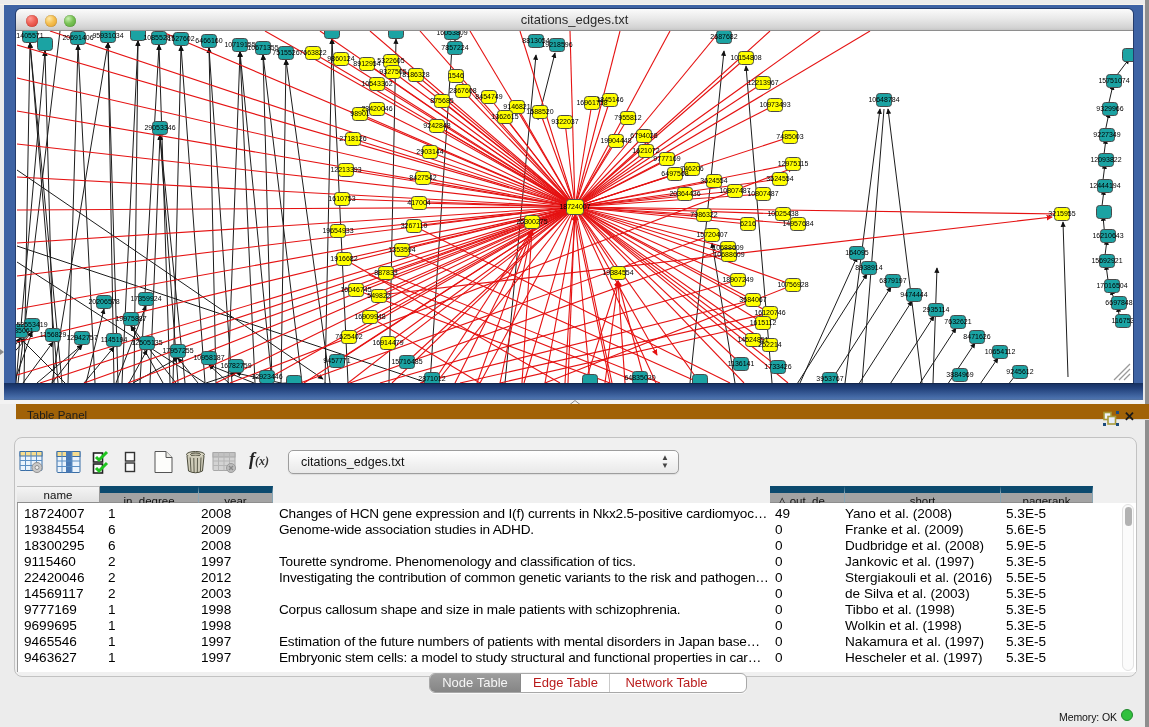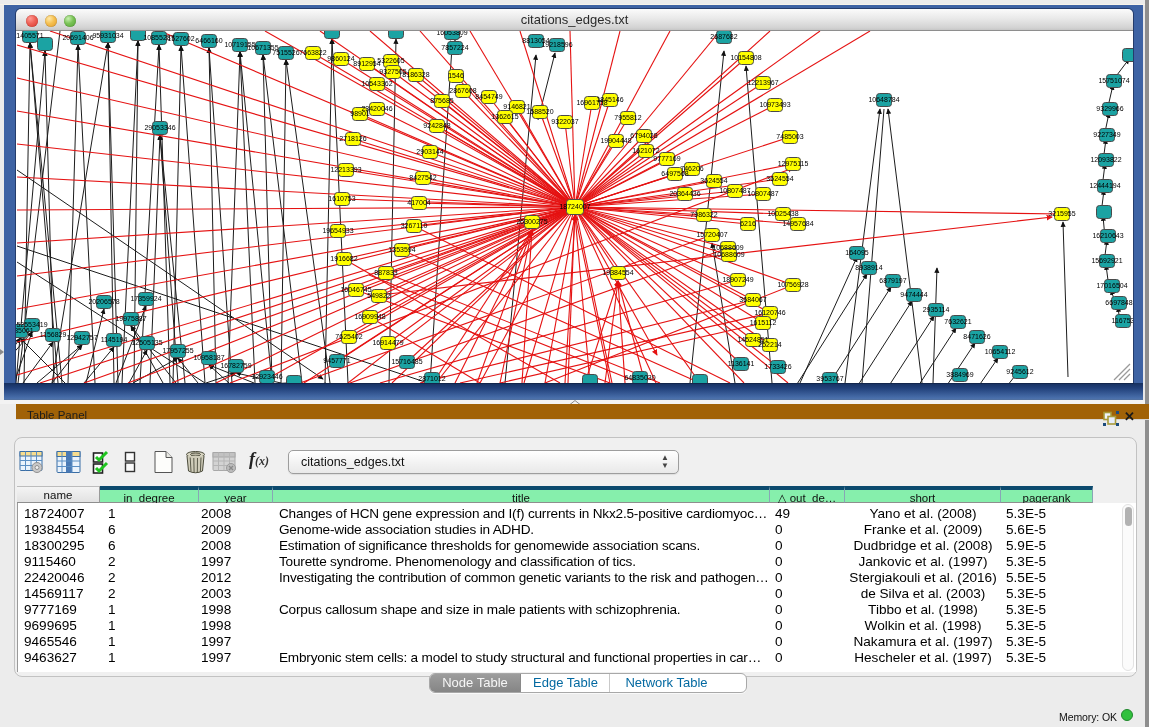--- a/index.html
+++ b/index.html
@@ -23,32 +23,32 @@
 #divider{left:0;top:400px;width:1145px;height:4px;background:#f3f3f3}
 #tphead{left:16px;top:404px;width:1145px;height:16px;background:#a16207;border-bottom:1px solid #d6d6d6}
 #tphead span{position:absolute;left:11px;top:5px;font-size:11.5px;color:#1c1c1c}
 #container{left:14px;top:437px;width:1123px;height:240px;background:#f0f0f0;
  border:1px solid #c2c2c2;border-radius:8px}
 #dropdown{left:288px;top:450px;width:391px;height:24px;border:1px solid #9d9d9d;border-radius:5px;
  background:linear-gradient(#ffffff,#f1f1f1 60%,#e9e9e9);font-size:12.5px;color:#111;
  line-height:22px;padding-left:12px;box-shadow:0 1px 1px rgba(0,0,0,.08)}
 #updn{position:absolute;right:9px;top:3px;font-size:8px;color:#444;line-height:8px;text-align:center}
 #tablehead{left:17px;top:486px;width:1076px;height:17px}
-#tablehead div{position:absolute;top:0;height:17px;background:#86efac;border-right:1px solid #88a6b5;
- border-top:4px solid #0c4a6e;border-bottom:1px solid #8e8e8e;font-size:11.5px;color:#101010;text-align:center;line-height:16px}
+#tablehead div{position:absolute;top:0;height:17px;background:#a3a3a3;border-right:1px solid #88a6b5;
+ border-top:7px solid #0c4a6e;border-bottom:1px solid #8e8e8e;font-size:11.5px;color:#101010;text-align:center;line-height:16px}
 #tbody{left:17px;top:503px;width:1119px;height:169px;background:#fff;border-left:1px solid #9a9a9a}
 .tr{position:absolute;left:17px;width:1080px;height:16px;font-size:13.6px;color:#000}
 .tr span{position:absolute;top:2.5px;white-space:nowrap}
 .c1{left:7px} .c2{left:91px} .c3{left:184px} .c4{left:262px;max-width:492px;overflow:hidden;letter-spacing:-0.2px}
-.c5{left:758px} .c6{left:828px;width:156px;text-align:center} .c7{left:989px}
+.c5{left:758px} .c6{left:828px;width:156px;text-align:left} .c7{left:989px}
 #sbar{left:1122px;top:504px;width:12px;height:167px;background:#fbfbfb;border:1px solid #e2e2e2;border-radius:6px}
 #sthumb{position:absolute;left:1.5px;top:2px;width:7px;height:19px;background:#b2b2b2;border-radius:4px}
 #tabs{left:429px;top:673px;width:318px;height:20px;border:1px solid #a8a8a8;border-radius:6px;
  background:#fff;font-size:13px;box-shadow:0 1px 0 rgba(255,255,255,.7)}
-#tabs div{position:absolute;top:0;height:18px;line-height:18px;text-align:center;color:#0369a1}
+#tabs div{position:absolute;top:0;height:18px;line-height:18px;text-align:center;color:#b91c1c}
 #seg1{left:0;width:91px;background:linear-gradient(#9d9d9d,#858585);color:#f6f6f6!important;
  border-radius:5px 0 0 5px;border-right:1px solid #8a8a8a}
 #seg2{left:92px;width:88px;border-right:1px solid #c9c9c9}
 #seg3{left:181px;width:111px}
 #memory{left:1059px;top:711px;font-size:10.5px;letter-spacing:-0.1px;color:#111}
 #memdot{left:1121px;top:709px;width:12px;height:12px;border-radius:50%;background:#31c13e;border:1.5px solid #20872c}
 #dockic{left:1103px;top:411px;width:16px;height:15px}
 #closeic{left:1124px;top:409px;width:14px;height:16px;font-size:13px;font-weight:bold;color:#1a1a1a}
 </style></head>
 <body>
@@ -650,21 +650,20 @@
 </svg>
 <div style="position:absolute;left:249px;top:449px;width:26px;height:24px;font-family:'Liberation Serif',serif;color:#111">
  <span style="font-style:italic;font-weight:bold;font-size:18px;color:#222">f</span><span style="font-style:italic;font-size:12px;font-weight:bold;color:#333">(x)</span>
 </div>
 
 <div class="abs" id="dropdown">citations_edges.txt<div id="updn">▲<br>▼</div></div>
 <div class="abs" id="tablehead">
  <div style="left:0;width:83px;background:linear-gradient(#f4f4f4,#e2e2e2);border-right:1px solid #9a9a9a;border-top:1px solid #bdbdbd">name</div>
  <div style="left:83px;width:99px">in_degree</div>
  <div style="left:182px;width:74px">year</div>
- <div style="left:256px;width:497px">title</div>
  <div style="left:753px;width:75px">△ out_de…</div>
  <div style="left:828px;width:156px">short</div>
  <div style="left:984px;width:92px">pagerank</div>
 </div>
 <div class="abs" id="tbody"></div>
 <div class="tr" style="top:503px">
     <span class="c1">18724007</span>
     <span class="c2">1</span>
     <span class="c3">2008</span>
     <span class="c4">Changes of HCN gene expression and I(f) currents in Nkx2.5-positive cardiomyoc…</span>
@@ -678,21 +677,20 @@
     <span class="c3">2009</span>
     <span class="c4">Genome-wide association studies in ADHD.</span>
     <span class="c5">0</span>
     <span class="c6">Franke et al. (2009)</span>
     <span class="c7">5.6E-5</span>
   </div>
 <div class="tr" style="top:535px">
     <span class="c1">18300295</span>
     <span class="c2">6</span>
     <span class="c3">2008</span>
-    <span class="c4">Estimation of significance thresholds for genomewide association scans.</span>
     <span class="c5">0</span>
     <span class="c6">Dudbridge et al. (2008)</span>
     <span class="c7">5.9E-5</span>
   </div>
 <div class="tr" style="top:551px">
     <span class="c1">9115460</span>
     <span class="c2">2</span>
     <span class="c3">1997</span>
     <span class="c4">Tourette syndrome. Phenomenology and classification of tics.</span>
     <span class="c5">0</span>
@@ -730,20 +728,21 @@
     <span class="c2">1</span>
     <span class="c3">1998</span>
     <span class="c5">0</span>
     <span class="c6">Wolkin et al. (1998)</span>
     <span class="c7">5.3E-5</span>
   </div>
 <div class="tr" style="top:631px">
     <span class="c1">9465546</span>
     <span class="c2">1</span>
     <span class="c3">1997</span>
+    <span class="c4">Estimation of the future numbers of patients with mental disorders in Japan base…</span>
     <span class="c5">0</span>
     <span class="c6">Nakamura et al. (1997)</span>
     <span class="c7">5.3E-5</span>
   </div>
 <div class="tr" style="top:647px">
     <span class="c1">9463627</span>
     <span class="c2">1</span>
     <span class="c3">1997</span>
     <span class="c4">Embryonic stem cells: a model to study structural and functional properties in car…</span>
     <span class="c5">0</span>

